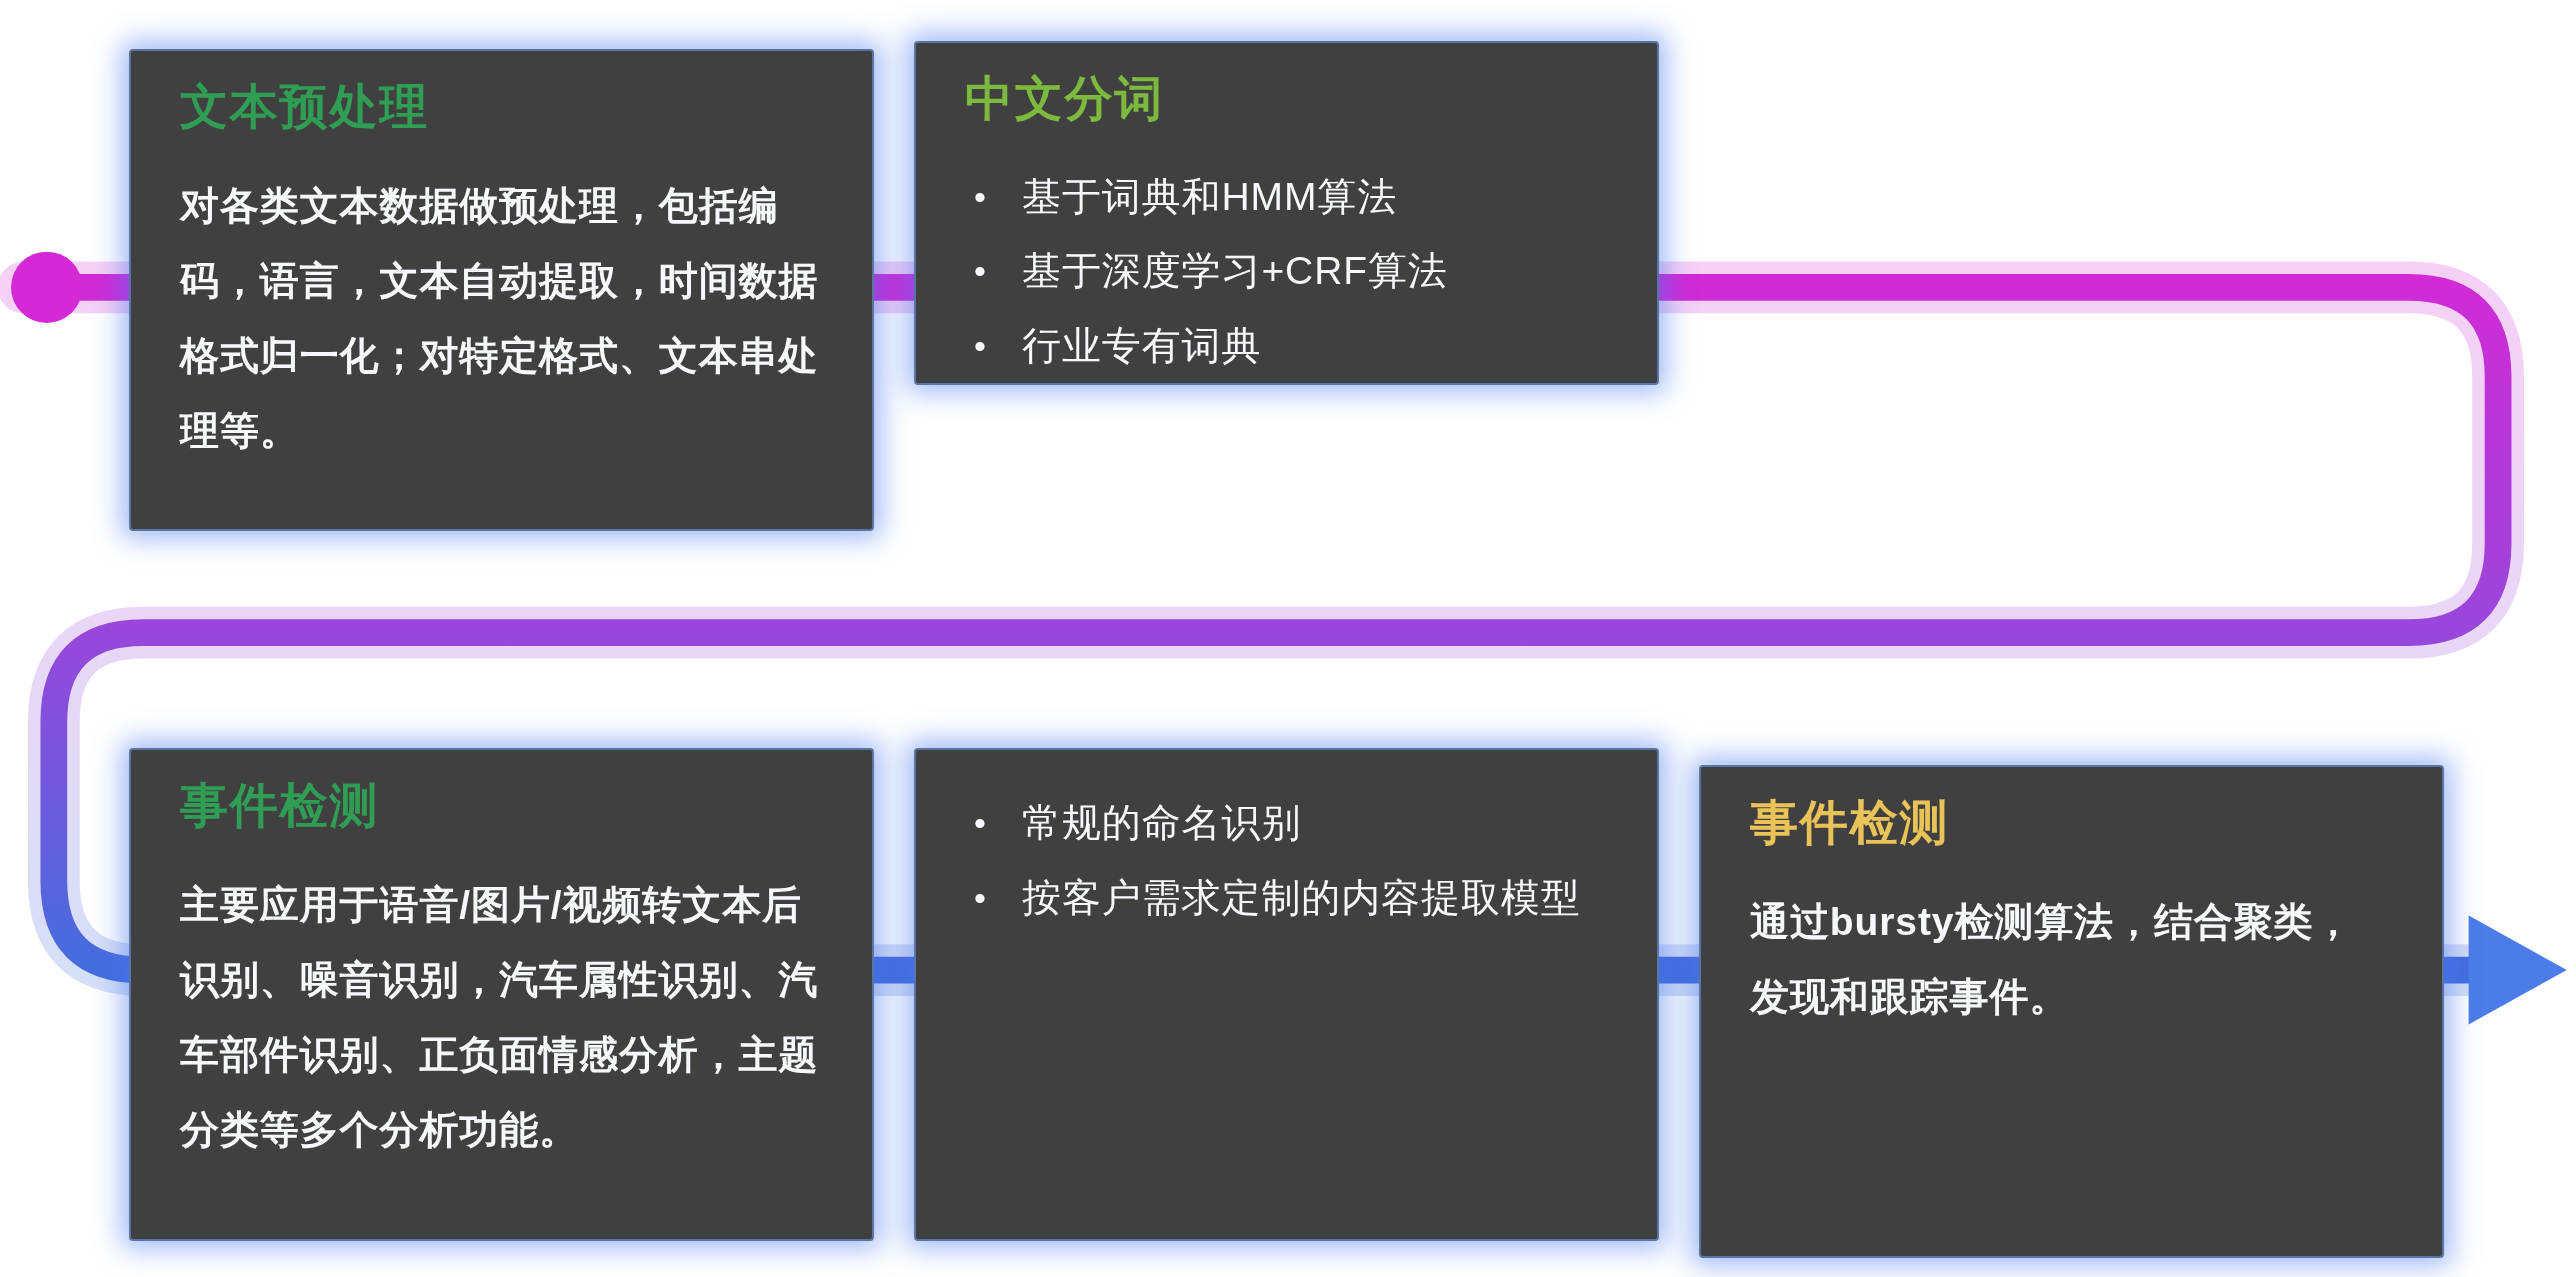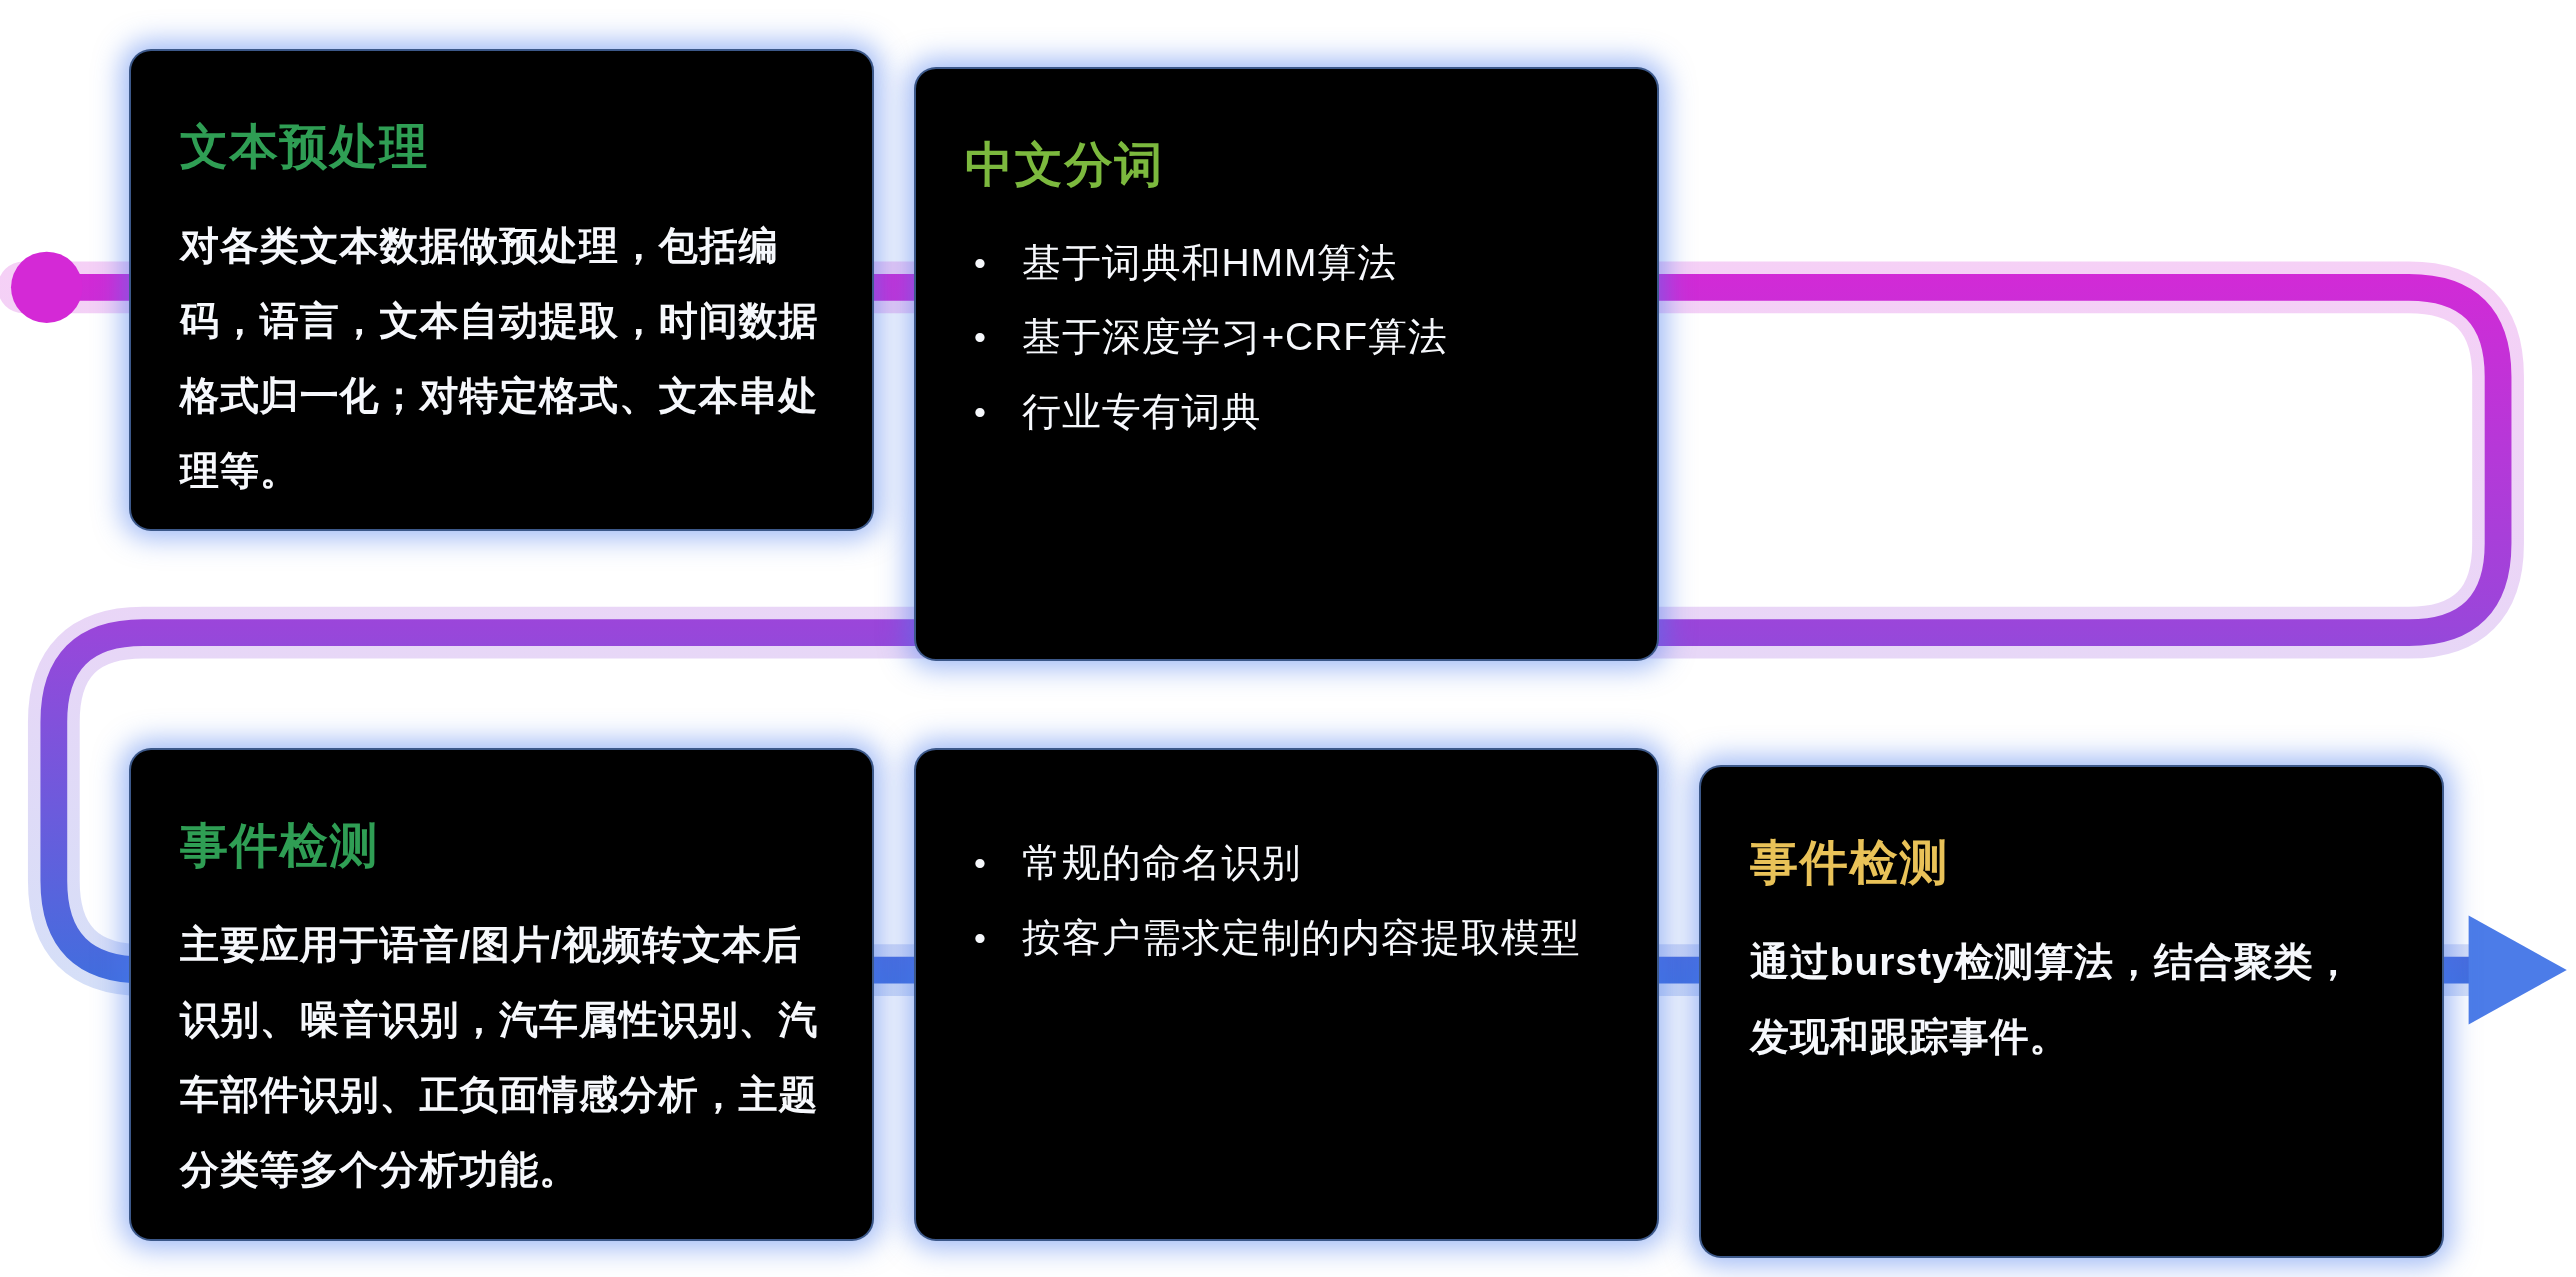--- a/index.html
+++ b/index.html
@@ -29,29 +29,29 @@
   svg.flow .flow-line {
     fill: none;
     stroke-width: 30;
     stroke-linejoin: round;
     stroke-linecap: butt;
   }
 
   
   .card {
     position: absolute;
-    background: #000000;
+    background: #404040;
     border: 2.7px solid rgba(110, 160, 250, 0.55);
-    border-radius: 22px;
+    border-radius: 4px;
     box-shadow: 0 0 27px 8px rgba(72, 122, 238, 0.50);
     box-sizing: border-box;
-    padding: 67px 49px;
+    padding: 27px 49px;
   }
   .c1 { left: 129px;  top: 49px;  width: 745px; height: 482px; }
-  .c2 { left: 914px; top: 67px;  width: 745px; height: 594px; }
+  .c2 { left: 914px; top: 41px;  width: 745px; height: 344px; }
   .c3 { left: 1699px; top: 49px;  width: 745px; height: 482px; }
   .c4 { left: 129px;  top: 748px; width: 745px; height: 493px; }
   .c5 { left: 914px; top: 748px; width: 745px; height: 493px; }
   .c6 { left: 1699px; top: 765px; width: 745px; height: 493px; }
 
   .card-title {
     font-size: 48px;
     font-weight: 700;
     letter-spacing: 1.8px;
     margin: 0 0 32px 0;

